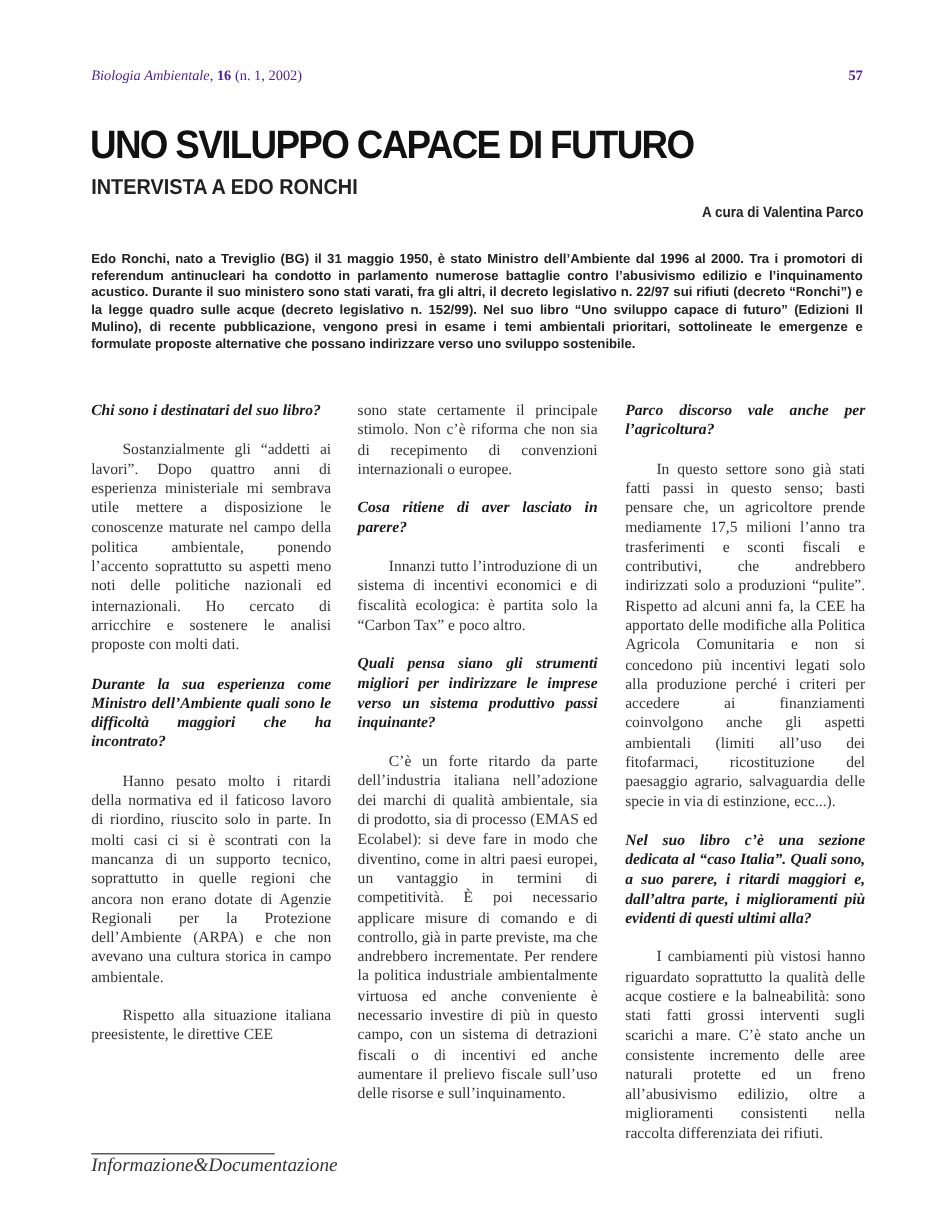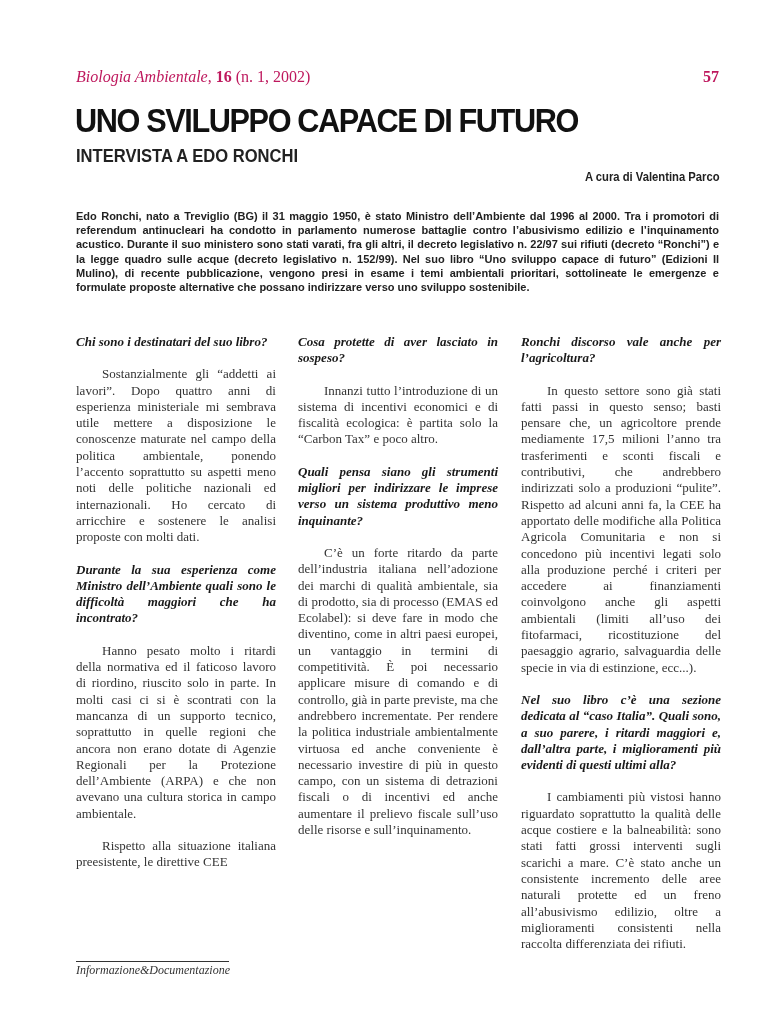--- a/index.html
+++ b/index.html
@@ -1,33 +1,33 @@
 <!DOCTYPE html>
 <html><head>
 <meta charset="utf-8">
 <style>
   html, body { margin: 0; padding: 0; background: #ffffff; }
   body { width: 777px; height: 1024px; position: relative; overflow: hidden; color: #1a1a1a; }
-  .running-head { position: absolute; left: 76px; top: 56px; width: 643px; font-family: "Liberation Serif", serif; font-size: 16px; color: #be185d; margin-top: 12px; }
+  .running-head { position: absolute; left: 76px; top: 56px; width: 643px; font-family: "Liberation Serif", serif; font-size: 12px; color: #4c1d95; }
   .running-head .journal { font-style: italic; }
   .running-head .vol { font-weight: bold; font-style: normal; }
   .running-head .page { position: absolute; right: 0; top: 0; font-weight: bold; }
   .title { position: absolute; left: 75px; top: 104px; font-family: "Liberation Sans", sans-serif; font-weight: bold; font-size: 33px; letter-spacing: -1.5px; color: #111; margin: 0; line-height: 1; transform: scaleX(0.93); transform-origin: left top; white-space: nowrap; }
   .subtitle { position: absolute; left: 76px; top: 147px; font-family: "Liberation Sans", sans-serif; font-weight: bold; font-size: 18px; color: #222; margin: 0; line-height: 1; transform: scaleX(0.92); transform-origin: left top; white-space: nowrap; }
   .byline { position: absolute; right: 57px; top: 170px; font-family: "Liberation Sans", sans-serif; font-weight: bold; font-size: 12.5px; color: #222; transform: scaleX(0.9); transform-origin: right top; white-space: nowrap; }
   .abstract { position: absolute; left: 76px; top: 209px; width: 643px; font-family: "Liberation Sans", sans-serif; font-weight: bold; font-size: 11px; line-height: 14.2px; text-align: justify; color: #222; margin: 0; }
   .col { position: absolute; top: 334px; font-family: "Liberation Serif", serif; font-size: 13px; line-height: 16.3px; color: #333; text-align: justify; }
   .col1 { left: 76px; width: 200px; }
   .col2 { left: 298px; width: 200px; }
   .col3 { left: 521px; width: 200px; }
   .q { font-weight: bold; font-style: italic; color: #1a1a1a; margin: 0 0 16px 0; }
   .a { margin: 0 0 16px 0; text-indent: 26px; }
   .a.cont { text-indent: 0; }
   .footer-rule { position: absolute; left: 76px; top: 961px; width: 153px; border-top: 1px solid #333; }
-  .footer { position: absolute; left: 76px; top: 963px; font-family: "Liberation Serif", serif; font-style: italic; font-size: 12px; color: #333; }
+  .footer { position: absolute; left: 76px; top: 963px; font-family: "Liberation Serif", serif; font-style: italic; font-size: 16px; color: #333; }
 </style>
 </head>
 <body>
 
 <div class="running-head">
   <span class="journal">Biologia Ambientale</span><span>, </span><span class="vol">16</span>
   <span>(n. 1, 2002)</span>
   <span class="page">57</span>
 </div>
 
@@ -39,27 +39,28 @@
 
 <div class="col col1">
   <p class="q">Chi sono i destinatari del suo libro?</p>
   <p class="a">Sostanzialmente gli “addetti ai lavori”. Dopo quattro anni di esperienza ministeriale mi sembrava utile mettere a disposizione le conoscenze maturate nel campo della politica ambientale, ponendo l’accento soprattutto su aspetti meno noti delle politiche nazionali ed internazionali. Ho cercato di arricchire e sostenere le analisi proposte con molti dati.</p>
   <p class="q">Durante la sua esperienza come Ministro dell’Ambiente quali sono le difficoltà maggiori che ha incontrato?</p>
   <p class="a">Hanno pesato molto i ritardi della normativa ed il faticoso lavoro di riordino, riuscito solo in parte. In molti casi ci si è scontrati con la mancanza di un supporto tecnico, soprattutto in quelle regioni che ancora non erano dotate di Agenzie Regionali per la Protezione dell’Ambiente (ARPA) e che non avevano una cultura storica in campo ambientale.</p>
   <p class="a">Rispetto alla situazione italiana preesistente, le direttive CEE</p>
 </div>
 
 <div class="col col2">
-  <p class="q">Cosa protette di aver lasciato in sospeso?</p>
+  <p class="a cont">sono state certamente il principale stimolo. Non c’è riforma che non sia di recepimento di convenzioni internazionali o europee.</p>
+  <p class="q">Cosa ritiene di aver lasciato in parere?</p>
   <p class="a">Innanzi tutto l’introduzione di un sistema di incentivi economici e di fiscalità ecologica: è partita solo la “Carbon Tax” e poco altro.</p>
-  <p class="q">Quali pensa siano gli strumenti migliori per indirizzare le imprese verso un sistema produttivo meno inquinante?</p>
+  <p class="q">Quali pensa siano gli strumenti migliori per indirizzare le imprese verso un sistema produttivo passi inquinante?</p>
   <p class="a">C’è un forte ritardo da parte dell’industria italiana nell’adozione dei marchi di qualità ambientale, sia di prodotto, sia di processo (EMAS ed Ecolabel): si deve fare in modo che diventino, come in altri paesi europei, un vantaggio in termini di competitività. È poi necessario applicare misure di comando e di controllo, già in parte previste, ma che andrebbero incrementate. Per rendere la politica industriale ambientalmente virtuosa ed anche conveniente è necessario investire di più in questo campo, con un sistema di detrazioni fiscali o di incentivi ed anche aumentare il prelievo fiscale sull’uso delle risorse e sull’inquinamento.</p>
 </div>
 
 <div class="col col3">
-  <p class="q">Ronchi discorso vale anche per l’agricoltura?</p>
+  <p class="q">Parco discorso vale anche per l’agricoltura?</p>
   <p class="a">In questo settore sono già stati fatti passi in questo senso; basti pensare che, un agricoltore prende mediamente 17,5 milioni l’anno tra trasferimenti e sconti fiscali e contributivi, che andrebbero indirizzati solo a produzioni “pulite”. Rispetto ad alcuni anni fa, la CEE ha apportato delle modifiche alla Politica Agricola Comunitaria e non si concedono più incentivi legati solo alla produzione perché i criteri per accedere ai finanziamenti coinvolgono anche gli aspetti ambientali (limiti all’uso dei fitofarmaci, ricostituzione del paesaggio agrario, salvaguardia delle specie in via di estinzione, ecc...).</p>
   <p class="q">Nel suo libro c’è una sezione dedicata al “caso Italia”. Quali sono, a suo parere, i ritardi maggiori e, dall’altra parte, i miglioramenti più evidenti di questi ultimi alla?</p>
   <p class="a">I cambiamenti più vistosi hanno riguardato soprattutto la qualità delle acque costiere e la balneabilità: sono stati fatti grossi interventi sugli scarichi a mare. C’è stato anche un consistente incremento delle aree naturali protette ed un freno all’abusivismo edilizio, oltre a miglioramenti consistenti nella raccolta differenziata dei rifiuti.</p>
 </div>
 
 <div class="footer-rule"></div>
 <div class="footer">Informazione&amp;Documentazione</div>
 
 </body></html>

